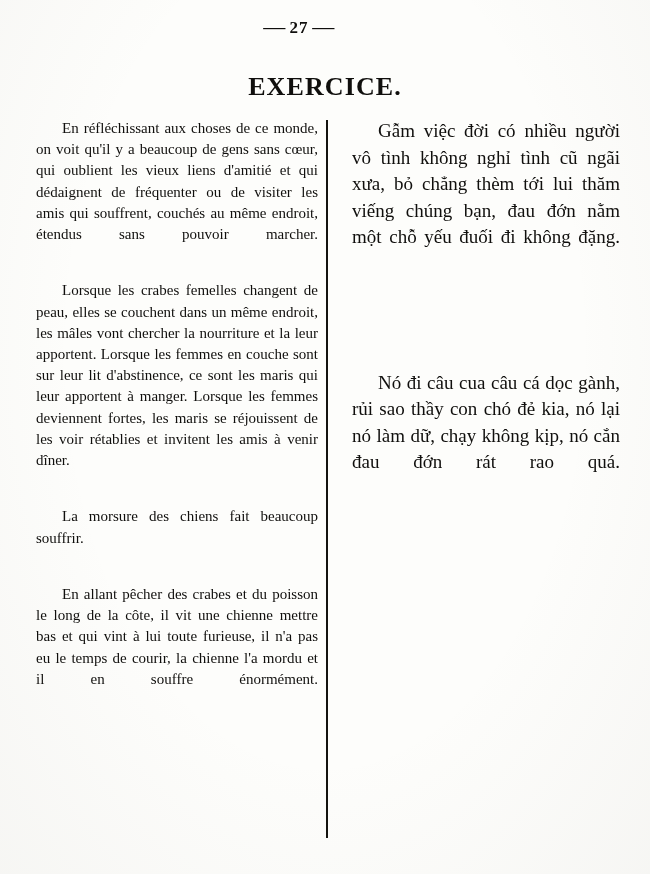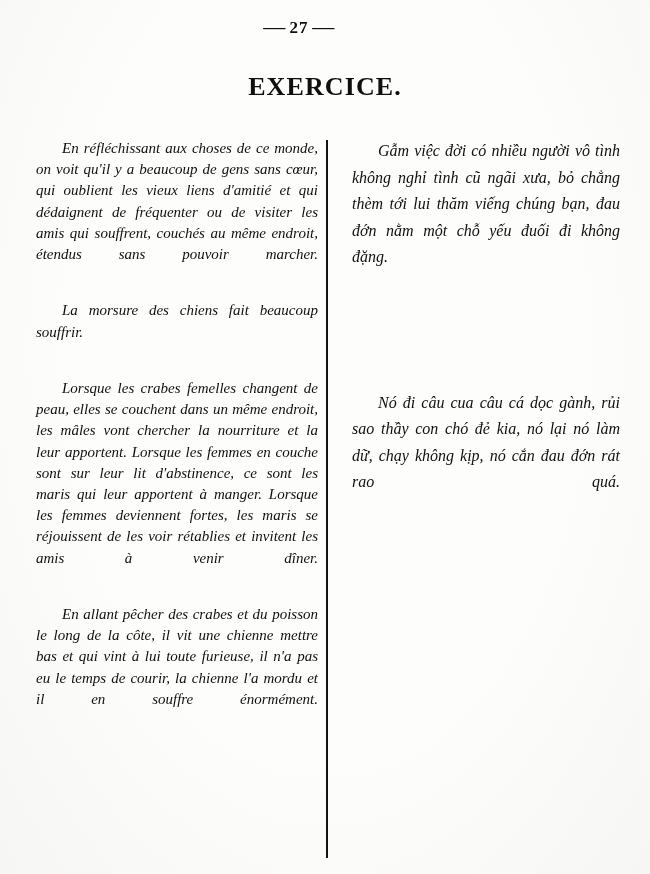--- a/index.html
+++ b/index.html
@@ -49,25 +49,24 @@
     left: 0;
     width: 650px;
     text-align: center;
     font-size: 26px;
     font-weight: bold;
     letter-spacing: 1.1px;
   }
 
   .columns {
     position: absolute;
-    top: 138px;
+    top: 118px;
     left: 0;
     width: 650px;
     height: 730px;
-    font-style: italic;
   }
 
   .col {
     position: absolute;
     top: 0;
   }
   .col-left {
     left: 36px;
     width: 282px;
   }
@@ -92,21 +91,21 @@
     text-justify: inter-word;
     font-size: 15.2px;
     line-height: 21.4px;
     word-spacing: 0.5px;
   }
   .col-left p.para {
     font-size: 15px;
     line-height: 21.2px;
   }
   .col-right p.para {
-    font-size: 16px;
+    font-size: 19px;
     line-height: 26.6px;
     margin-bottom: 20px;
   }
   
   p.para::after {
     content: "";
     display: inline-block;
     width: 100%;
   }
   .spacer-sm { height: 6px; }
@@ -122,22 +121,22 @@
   </div>
 
   <div class="doc-title">EXERCICE.</div>
 
   <div class="columns">
 
     <div class="divider"></div>
 
     <div class="col col-left">
       <p class="para">En réfléchissant aux choses de ce monde, on voit qu'il y a beaucoup de gens sans cœur, qui oublient les vieux liens d'amitié et qui dédaignent de fréquenter ou de visiter les amis qui souffrent, couchés au même endroit, étendus sans pouvoir marcher.</p>
+      <p class="para">Lorsque les crabes femelles changent de peau, elles se couchent dans un même endroit, les mâles vont chercher la nourriture et la leur apportent. Lorsque les femmes en couche sont sur leur lit d'abstinence, ce sont les maris qui leur apportent à manger. Lorsque les femmes deviennent fortes, les maris se réjouissent de les voir rétablies et invitent les amis à venir dîner.</p>
       <p class="para">La morsure des chiens fait beaucoup souffrir.</p>
-      <p class="para">Lorsque les crabes femelles changent de peau, elles se couchent dans un même endroit, les mâles vont chercher la nourriture et la leur apportent. Lorsque les femmes en couche sont sur leur lit d'abstinence, ce sont les maris qui leur apportent à manger. Lorsque les femmes deviennent fortes, les maris se réjouissent de les voir rétablies et invitent les amis à venir dîner.</p>
       <p class="para">En allant pêcher des crabes et du poisson le long de la côte, il vit une chienne mettre bas et qui vint à lui toute furieuse, il n'a pas eu le temps de courir, la chienne l'a mordu et il en souffre énormément.</p>
     </div>
 
     <div class="col col-right">
       <p class="para">Gẫm việc đời có nhiều người vô tình không nghỉ tình cũ ngãi xưa, bỏ chẳng thèm tới lui thăm viếng chúng bạn, đau đớn nằm một chỗ yếu đuối đi không đặng.</p>
       <div class="spacer-sm"></div>
       <div class="spacer-lg"></div>
       <div class="spacer-sm"></div>
       <div class="spacer-lg"></div>
       <p class="para">Nó đi câu cua câu cá dọc gành, rủi sao thầy con chó đẻ kia, nó lại nó làm dữ, chạy không kịp, nó cắn đau đớn rát rao quá.</p>

